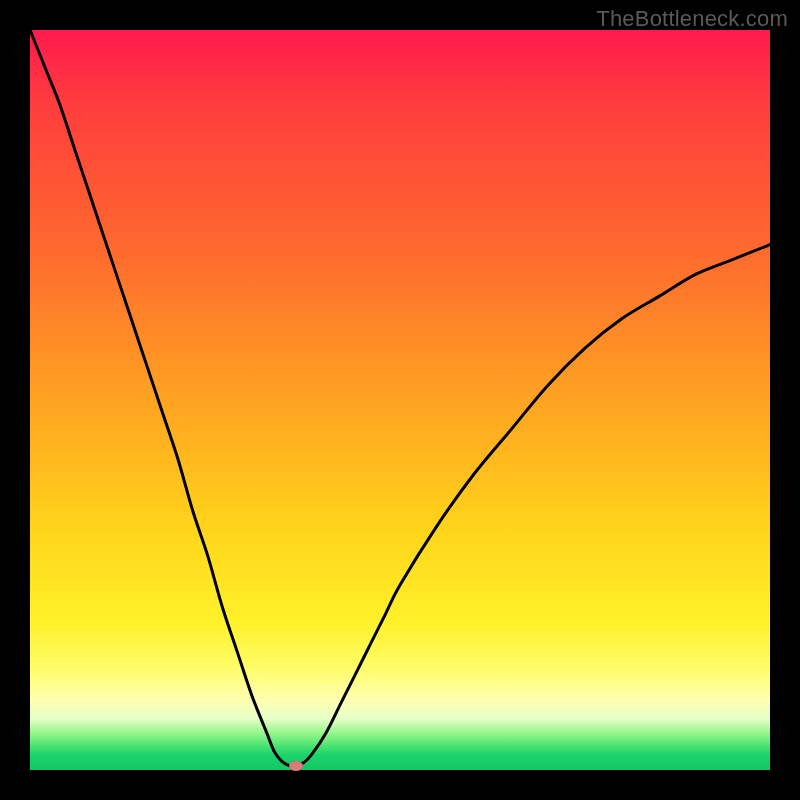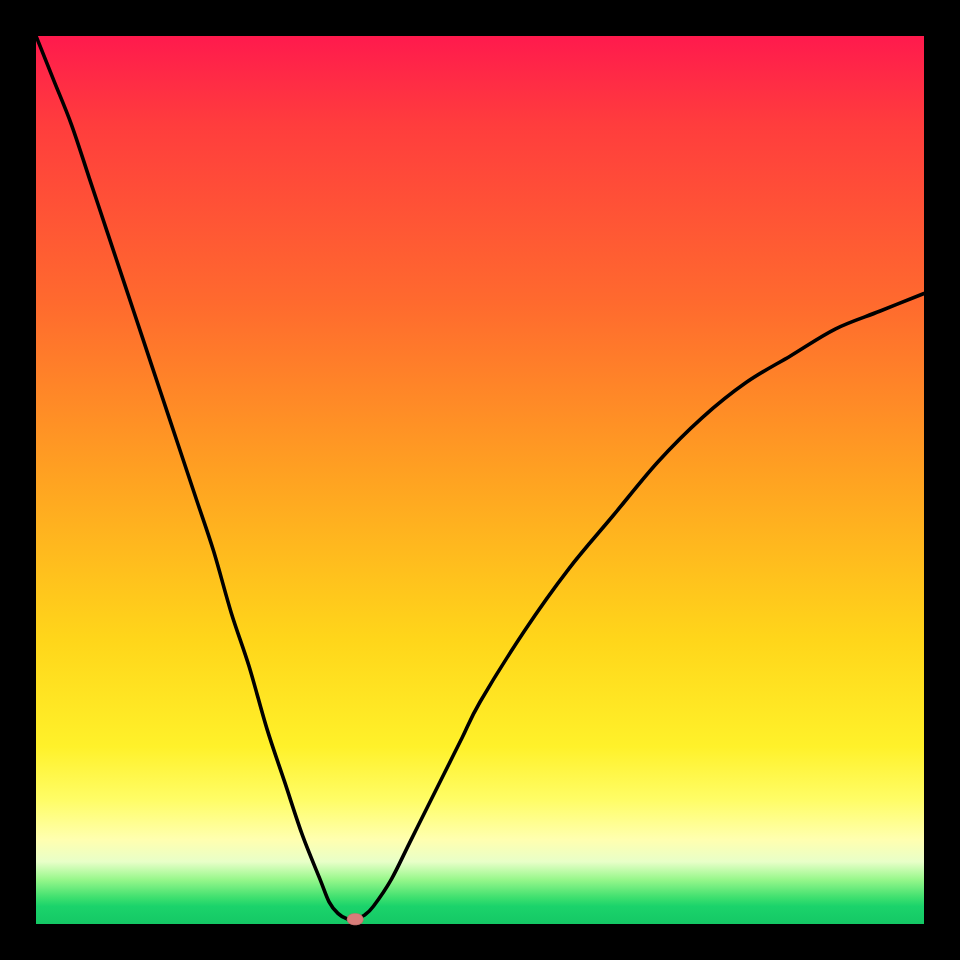--- a/index.html
+++ b/index.html
@@ -69,13 +69,14 @@
 </head>
 <body>
 
 <div class="frame">
   <div class="plot">
     <svg class="curve" viewBox="0 0 740 740" preserveAspectRatio="none">
       <path fill="none" stroke="#000000" stroke-width="3" stroke-linejoin="round" stroke-linecap="round" d="M 0.00 0.00 C 2.47 6.17, 9.87 24.67, 14.80 37.00 C 19.73 49.33, 24.67 60.43, 29.60 74.00 C 34.53 87.57, 39.47 103.60, 44.40 118.40 C 49.33 133.20, 54.27 148.00, 59.20 162.80 C 64.13 177.60, 69.07 192.40, 74.00 207.20 C 78.93 222.00, 83.87 236.80, 88.80 251.60 C 93.73 266.40, 98.67 281.20, 103.60 296.00 C 108.53 310.80, 113.47 325.60, 118.40 340.40 C 123.33 355.20, 128.27 370.00, 133.20 384.80 C 138.13 399.60, 143.07 413.17, 148.00 429.20 C 152.93 445.23, 157.87 464.97, 162.80 481.00 C 167.73 497.03, 172.67 509.37, 177.60 525.40 C 182.53 541.43, 187.47 561.17, 192.40 577.20 C 197.33 593.23, 202.27 606.80, 207.20 621.60 C 212.13 636.40, 217.07 652.43, 222.00 666.00 C 226.93 679.57, 233.10 693.75, 236.80 703.00 C 240.50 712.25, 241.73 716.81, 244.20 721.50 C 246.67 726.19, 249.13 728.78, 251.60 731.12 C 254.07 733.46, 256.53 734.82, 259.00 735.56 C 261.47 736.30, 263.93 736.05, 266.40 735.56 C 268.87 735.07, 271.33 734.33, 273.80 732.60 C 276.27 730.87, 277.50 730.13, 281.20 725.20 C 284.90 720.27, 291.07 711.63, 296.00 703.00 C 300.93 694.37, 305.87 683.27, 310.80 673.40 C 315.73 663.53, 320.67 653.67, 325.60 643.80 C 330.53 633.93, 335.47 624.07, 340.40 614.20 C 345.33 604.33, 350.27 594.47, 355.20 584.60 C 360.13 574.73, 361.37 569.80, 370.00 555.00 C 378.63 540.20, 394.67 514.30, 407.00 495.80 C 419.33 477.30, 431.67 460.03, 444.00 444.00 C 456.33 427.97, 468.67 414.40, 481.00 399.60 C 493.33 384.80, 505.67 368.77, 518.00 355.20 C 530.33 341.63, 542.67 329.30, 555.00 318.20 C 567.33 307.10, 579.67 297.23, 592.00 288.60 C 604.33 279.97, 616.67 273.80, 629.00 266.40 C 641.33 259.00, 653.67 250.37, 666.00 244.20 C 678.33 238.03, 690.67 234.33, 703.00 229.40 C 715.33 224.47, 733.83 217.07, 740.00 214.60"></path>
     </svg>
     <div class="marker" style="left: 259.4px; top: 730.56px; background: rgb(217, 125, 122);"></div>
   </div>
+  <div class="watermark">TheBottleneck.com</div>
 </div>
 
 </body></html>

